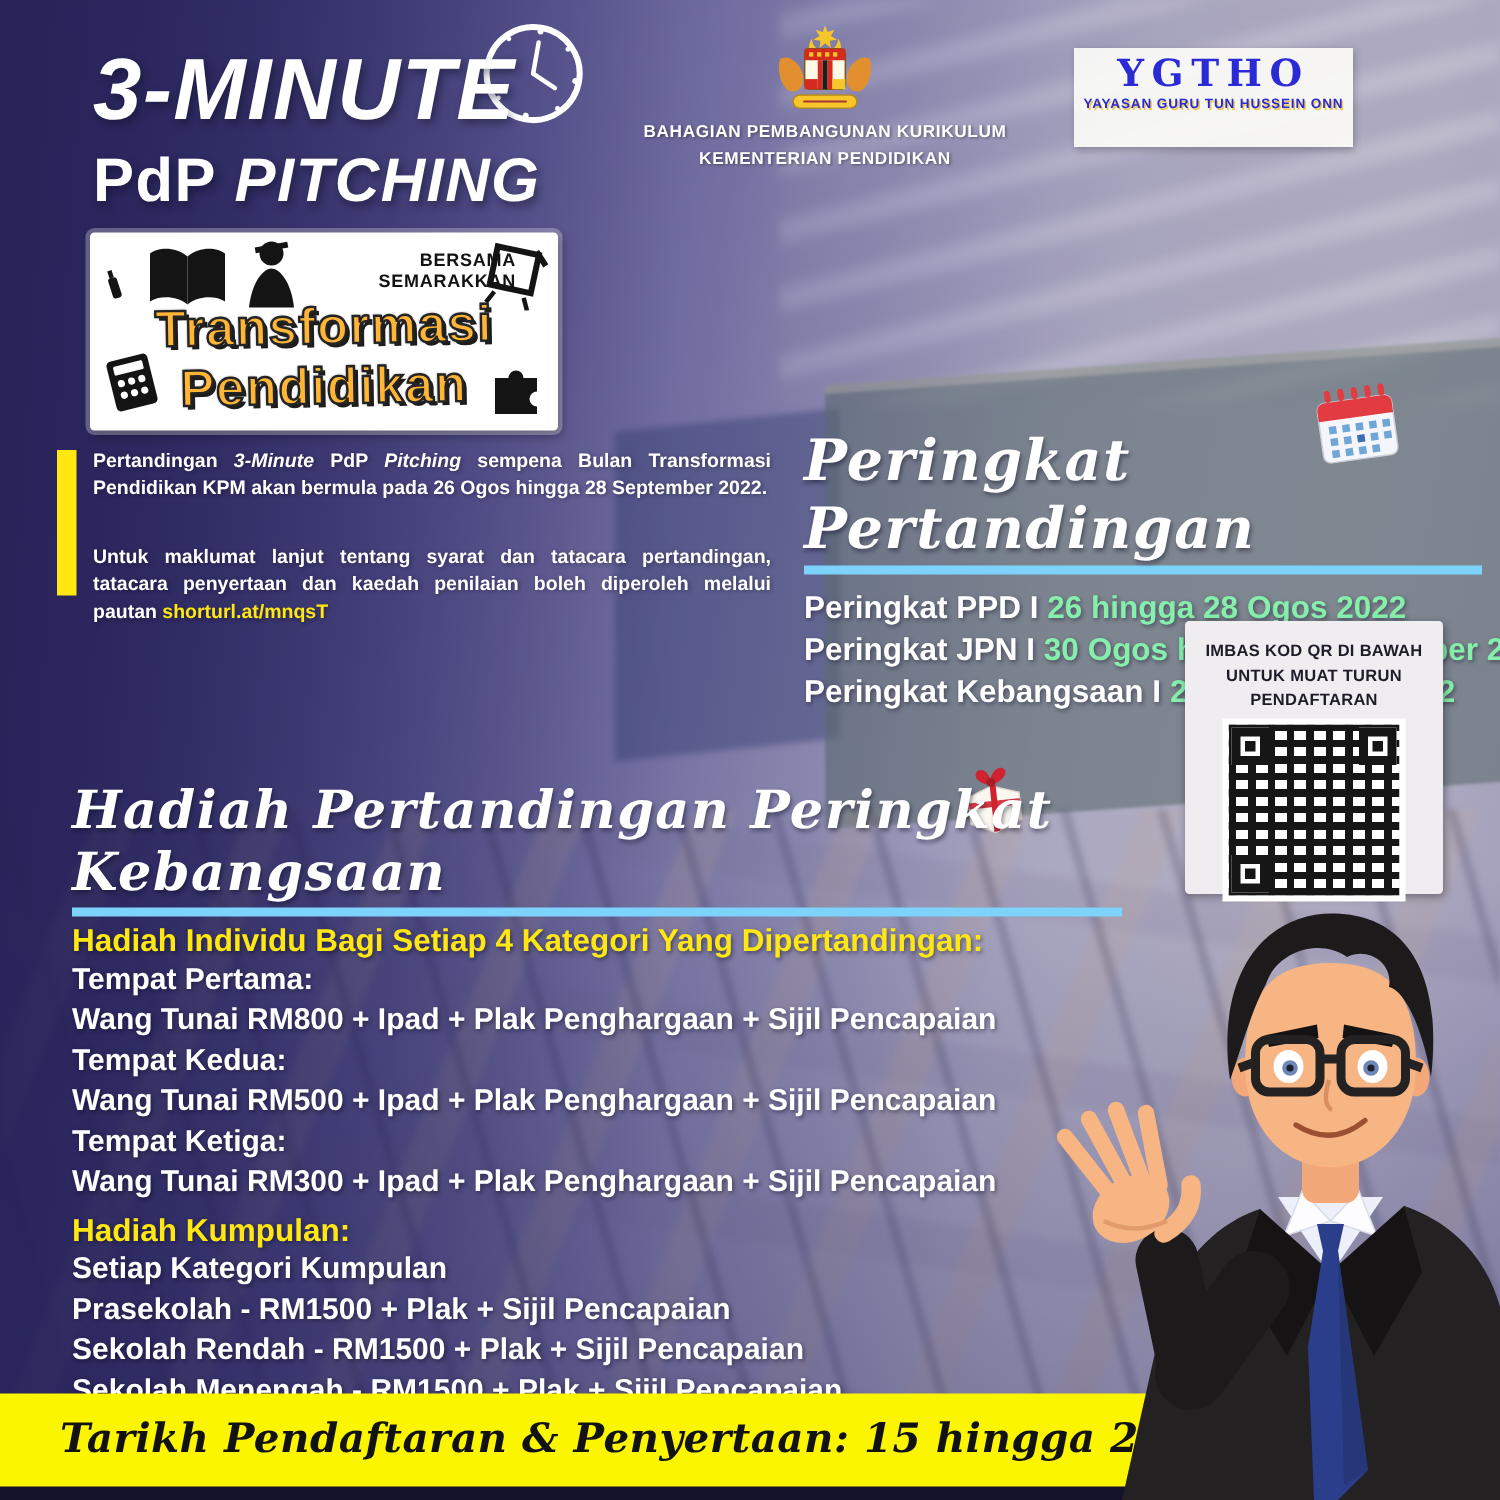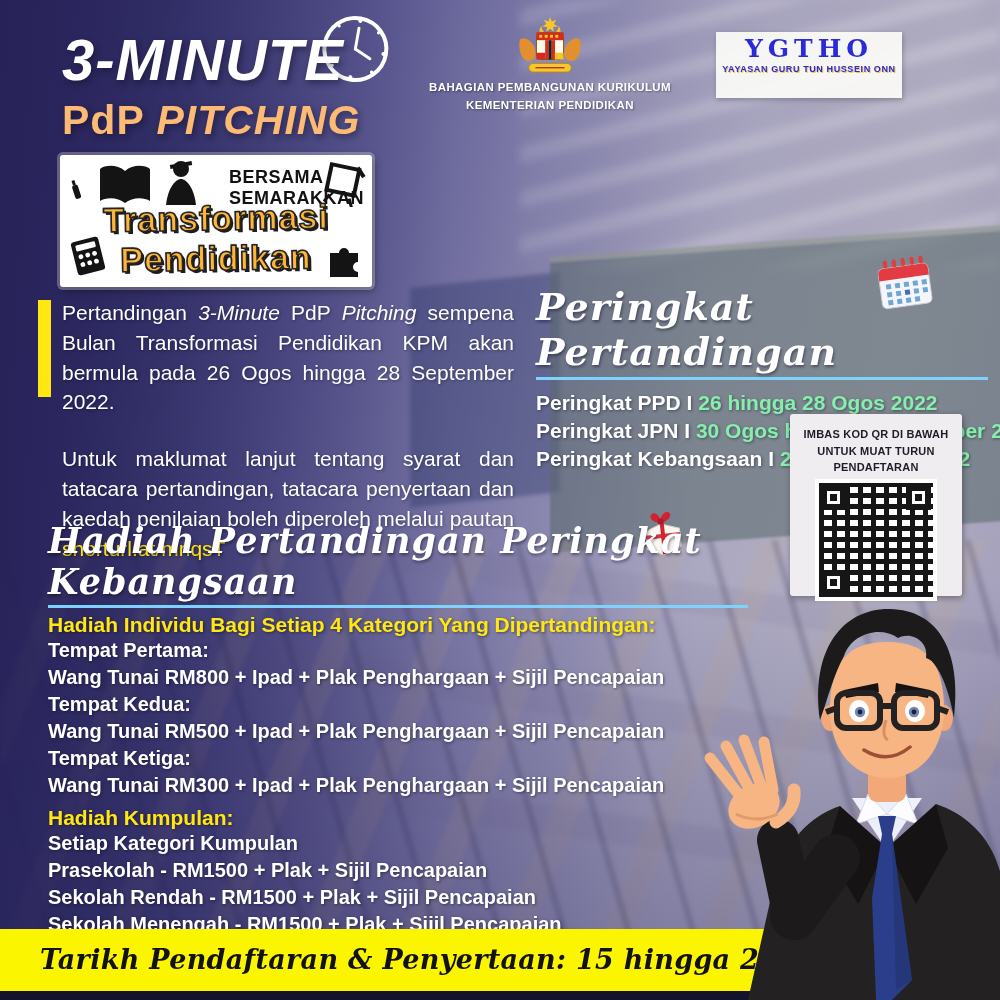--- a/index.html
+++ b/index.html
@@ -27,63 +27,63 @@
   .bg-tint-left{position:absolute;inset:0;
     background:linear-gradient(90deg,rgba(38,34,88,.88) 0%,rgba(38,34,88,.5) 22%,rgba(56,52,110,.18) 45%,rgba(110,106,152,.05) 70%);}
   .bg-tint-bottom{position:absolute;left:0;right:0;bottom:0;height:42%;
     background:linear-gradient(180deg,rgba(40,36,92,0) 0%,rgba(42,38,96,.38) 100%);}
   .bottom-strip{position:absolute;left:0;right:0;bottom:0;height:10px;background:#15132c;z-index:3;}
 
   
   #title-block{position:absolute;left:62px;top:26px;z-index:2;}
   .title-line1{font-size:58px;font-weight:bold;font-style:italic;color:#fff;letter-spacing:1px;
     text-shadow:2px 3px 6px rgba(10,10,30,.45);}
-  .title-line2{margin-top:4px;font-size:41px;font-weight:bold;color:#fdba74;letter-spacing:1px;
+  .title-line2{margin-top:4px;font-size:41px;font-weight:bold;color:#ffffff;letter-spacing:1px;
     text-shadow:2px 3px 6px rgba(10,10,30,.45);}
   .title-line2 .it{font-style:italic;}
   #clock{position:absolute;left:318px;top:12px;z-index:1;transform:rotate(10deg);}
 
   
   #kpm-block{position:absolute;left:420px;top:16px;width:260px;text-align:center;z-index:2;color:#fff;}
   #kpm-block .crest{display:inline-block;}
   .kpm-line{font-size:11.5px;font-weight:bold;letter-spacing:.4px;line-height:1.6;text-shadow:1px 1px 2px rgba(0,0,0,.4);}
 
   
   #ygtho-box{position:absolute;left:716px;top:32px;width:186px;height:66px;background:rgba(252,252,248,.92);
     z-index:2;text-align:center;box-shadow:1px 2px 5px rgba(0,0,0,.25);}
   .ygtho-acronym{font-family:"DejaVu Serif",serif;font-weight:bold;font-size:25px;color:#2a2ad6;
     letter-spacing:5px;line-height:1.2;margin-top:2px;}
   .ygtho-sub{font-size:9px;font-weight:bold;color:#2a2ad6;letter-spacing:.6px;
     text-shadow:1px 1px 0 rgba(235,195,60,.9);}
 
   
   #campaign-banner{position:absolute;left:60px;top:155px;width:312px;height:132px;background:#fff;
     border-radius:3px;z-index:2;box-shadow:0 0 0 3px rgba(255,255,255,.28),2px 3px 8px rgba(0,0,0,.45);}
-  .tagline{position:absolute;right:8px;top:12px;color:#121212;font-weight:800;
-    font-size:18px;line-height:1.15;letter-spacing:.5px;}
+  .tagline{position:absolute;right:28px;top:12px;text-align:right;color:#121212;font-weight:800;
+    font-size:12px;line-height:1.15;letter-spacing:.5px;}
   .bubble-word{position:absolute;left:0;right:0;text-align:center;font-weight:bold;font-size:34px;
     letter-spacing:1px;color:#ffb536;-webkit-text-stroke:1.6px #242424;
     text-shadow:2.5px 2.5px 0 #1d1d1d,0 0 2px #000;}
   .bubble-1{top:44px;transform:rotate(-1deg);}
   .bubble-2{top:84px;transform:rotate(-1deg);}
   .cb-icon{position:absolute;}
 
   
   #accent-bar{position:absolute;left:38px;top:300px;width:13px;height:97px;background:#ffe712;z-index:2;}
   #intro-block{position:absolute;left:62px;top:298px;width:452px;z-index:2;color:#fff;}
-  .para{font-size:21px;font-weight:normal;line-height:1.42;text-align:justify;
+  .para{font-size:13px;font-weight:bold;line-height:1.42;text-align:justify;
     text-shadow:1px 1px 3px rgba(10,10,30,.4);}
   .para .it{font-style:italic;}
   .para-2{margin-top:27px;}
   .link{color:#ffe712;}
 
   
   #peringkat-block{position:absolute;left:536px;top:284px;width:452px;z-index:2;color:#fff;}
   .script-heading{font-family:"DejaVu Serif",serif;font-style:italic;font-weight:bold;color:#fff;
-    display:inline-block;border-bottom:3px solid #7dd3fc;padding-bottom:3px;letter-spacing:1px;
+    display:inline-block;border-bottom:6px solid #7dd3fc;padding-bottom:3px;letter-spacing:1px;
     text-shadow:1px 2px 3px rgba(10,10,30,.45);}
   #peringkat-block .script-heading{font-size:38px;}
   .p-lines{margin-top:9px;font-size:21px;font-weight:bold;line-height:1.33;
     text-shadow:1px 1px 3px rgba(10,10,30,.45);white-space:nowrap;}
   .p-date{color:#86efac;}
   #calendar{position:absolute;left:876px;top:256px;z-index:2;transform:rotate(-8deg);}
 
   
   #qr-box{position:absolute;left:790px;top:414px;width:172px;height:182px;background:#efedf0;
     border-radius:3px;z-index:2;box-shadow:1px 2px 6px rgba(0,0,0,.35);text-align:center;}

